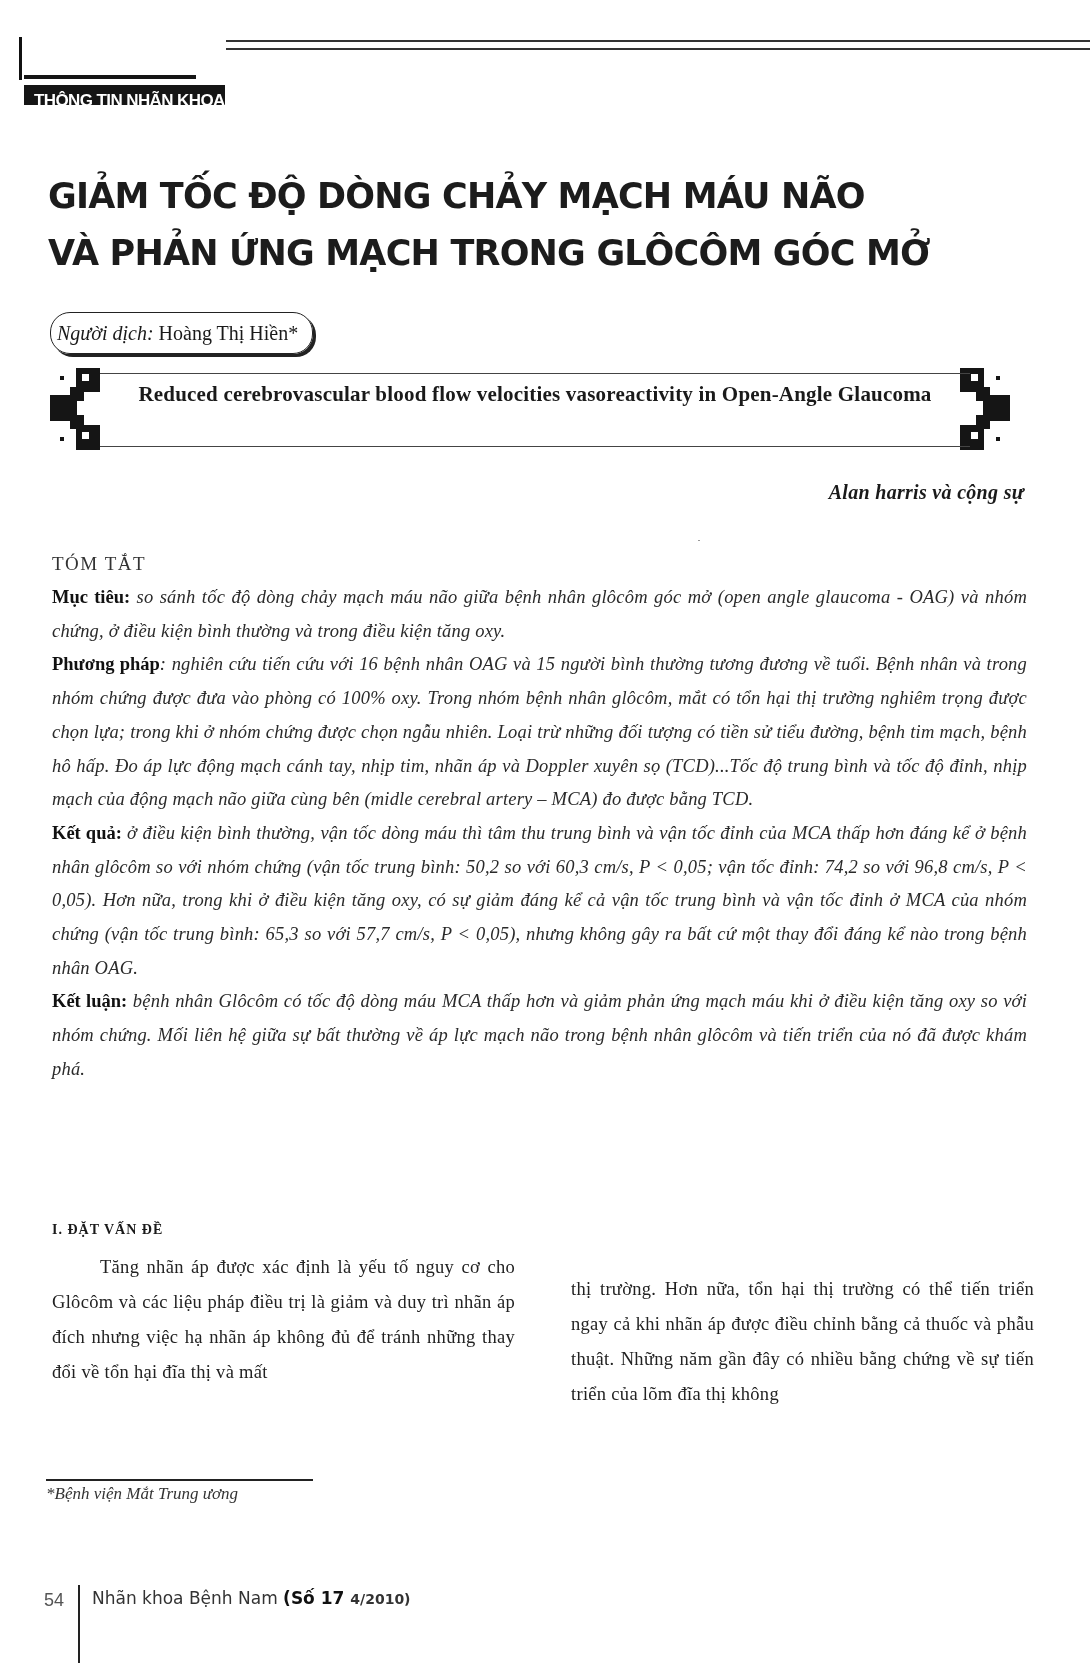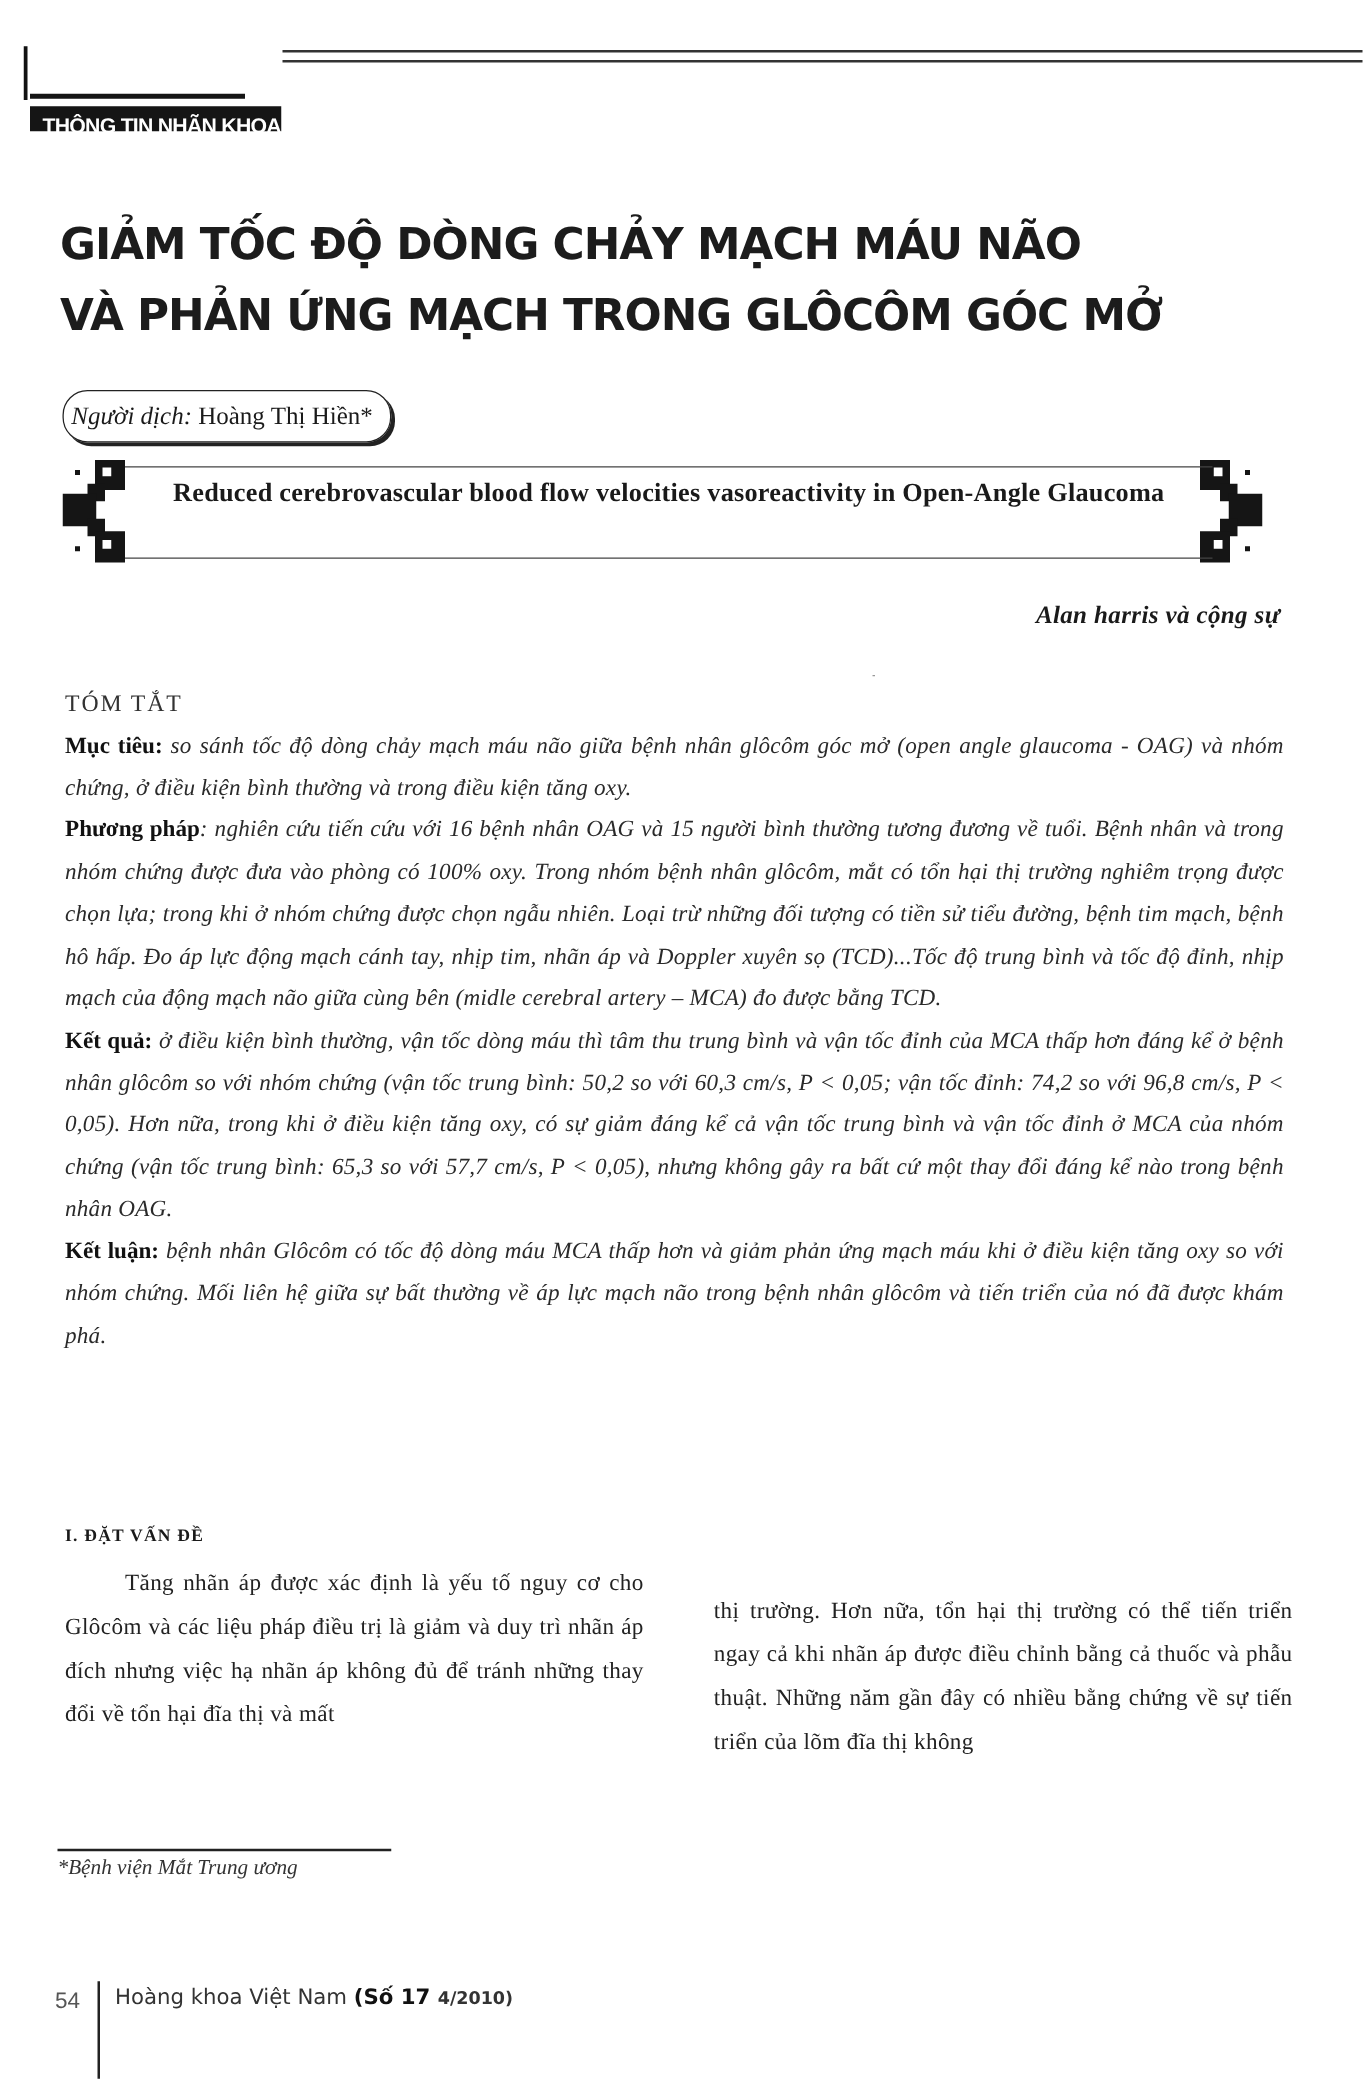--- a/index.html
+++ b/index.html
@@ -125,14 +125,14 @@
 <div class="sec-head">I. ĐẶT VẤN ĐỀ</div>
 <div class="col col-l">Tăng nhãn áp được xác định là yếu tố nguy cơ cho Glôcôm và các liệu pháp điều trị là giảm và duy trì nhãn áp đích nhưng việc hạ nhãn áp không đủ để tránh những thay đổi về tổn hại đĩa thị và mất</div>
 <div class="col col-r">thị trường. Hơn nữa, tổn hại thị trường có thể tiến triển ngay cả khi nhãn áp được điều chỉnh bằng cả thuốc và phẫu thuật. Những năm gần đây có nhiều bằng chứng về sự tiến triển của lõm đĩa thị không</div>
 
 <div class="fn-rule"></div>
 <div class="fn">*Bệnh viện Mắt Trung ương</div>
 
 <div class="pg-num">54</div>
 <div class="pg-rule"></div>
 <div class="journal">
-  <span>Hoàng khoa Việt Nam </span><b>(Số 17 </b><span class="sm">4/2010)</span>
+  <span>Nhãn khoa Bệnh Nam </span><b>(Số 17 </b><span class="sm">4/2010)</span>
 </div>
 
 </body></html>

